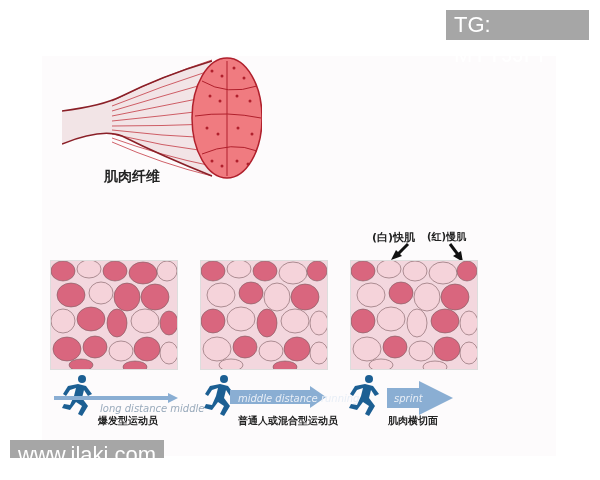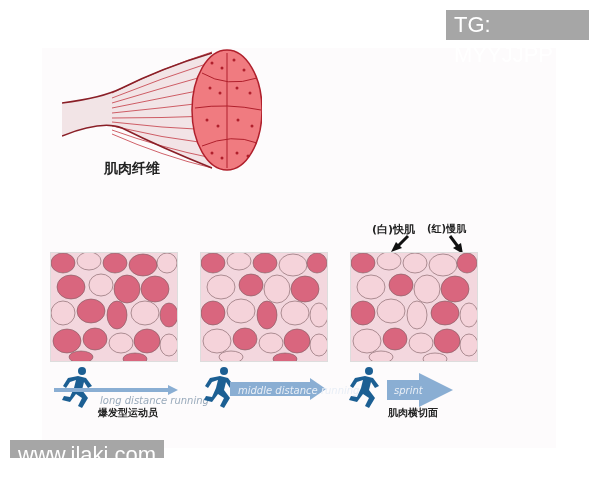--- a/index.html
+++ b/index.html
@@ -1,17 +1,17 @@
 <!DOCTYPE html>
 <html><head>
 <meta charset="utf-8">
 <style>
   html,body{margin:0;padding:0;background:#ffffff;}
   body{width:600px;height:480px;position:relative;overflow:hidden;font-family:"DejaVu Sans",sans-serif;}
-  .panel{position:absolute;left:42px;top:48px;width:514px;height:400px;background:#fdfbfc;}
+  .panel{position:absolute;left:42px;top:56px;width:514px;height:400px;background:#fdfbfc;}
   .watermark{position:absolute;background:#a6a6a6;color:#ffffff;font-family:"Liberation Sans",sans-serif;font-size:22px;padding:0 8px;line-height:30px;}
   .wm-top{left:446px;top:10px;width:127px;height:30px;}
   .wm-bottom{left:10px;top:440px;height:18px;}
   .label{position:absolute;font-weight:bold;color:#222;}
   .tissue{position:absolute;width:126px;height:108px;border:1px solid #ddd;background:#f3d7de;overflow:hidden;}
   .runner{position:absolute;}
   .caption{position:absolute;font-size:10px;font-weight:bold;color:#222;}
   .arrow-text{position:absolute;font-size:10px;color:#c9d6e6;font-style:italic;}
 </style>
 </head>
@@ -160,32 +160,33 @@
   </div>
 
   <svg class="runner" style="left:18px;top:318px;" width="36" height="44" viewBox="0 0 36 44">
     <circle cx="22" cy="5" r="4" fill="#1c5f93"></circle>
     <path d="M18,10 L26,12 L32,20 L28,22 L24,16 L22,24 L28,32 L22,42 L18,40 L22,32 L16,28 L10,36 L2,34 L4,30 L10,31 L14,22 L16,14 L10,16 L6,22 L3,20 L8,12 Z" fill="#1c5f93"></path>
   </svg>
   <svg style="position:absolute;left:12px;top:337px;" width="124" height="10">
       <rect x="0" y="3" width="116" height="4" fill="#8aaed3"></rect>
       <polygon points="114,0 124,5 114,10" fill="#8aaed3"></polygon>
     </svg>
-  <div class="arrow-text" style="left:58px;top:347px;color:#9ab;">long distance running</div>
+  <div class="arrow-text" style="left:58px;top:347px;color:#9ab;">long distance middle</div>
   <div class="caption" style="left:56px;top:358px;">爆发型运动员</div>
 
   <svg class="runner" style="left:160px;top:318px;" width="36" height="44" viewBox="0 0 36 44">
     <circle cx="22" cy="5" r="4" fill="#1c5f93"></circle>
     <path d="M18,10 L26,12 L32,20 L28,22 L24,16 L22,24 L28,32 L22,42 L18,40 L22,32 L16,28 L10,36 L2,34 L4,30 L10,31 L14,22 L16,14 L10,16 L6,22 L3,20 L8,12 Z" fill="#1c5f93"></path>
   </svg>
   <svg style="position:absolute;left:188px;top:330px;" width="96" height="22">
       <rect x="0" y="4" width="82" height="14" fill="#8aaed3"></rect>
       <polygon points="80,0 96,11 80,22" fill="#8aaed3"></polygon>
     </svg>
   <div class="arrow-text" style="left:196px;top:337px;color:#e8eef6;">middle distance running</div>
+  <div class="caption" style="left:196px;top:358px;">普通人或混合型运动员</div>
 
   <svg class="runner" style="left:305px;top:318px;" width="36" height="44" viewBox="0 0 36 44">
     <circle cx="22" cy="5" r="4" fill="#1c5f93"></circle>
     <path d="M18,10 L26,12 L32,20 L28,22 L24,16 L22,24 L28,32 L22,42 L18,40 L22,32 L16,28 L10,36 L2,34 L4,30 L10,31 L14,22 L16,14 L10,16 L6,22 L3,20 L8,12 Z" fill="#1c5f93"></path>
   </svg>
   <svg style="position:absolute;left:345px;top:325px;" width="66" height="34">
       <rect x="0" y="7" width="34" height="20" fill="#8aaed3"></rect>
       <polygon points="32,0 66,17 32,34" fill="#8aaed3"></polygon>
     </svg>
   <div class="arrow-text" style="left:352px;top:337px;color:#e8eef6;">sprint</div>

